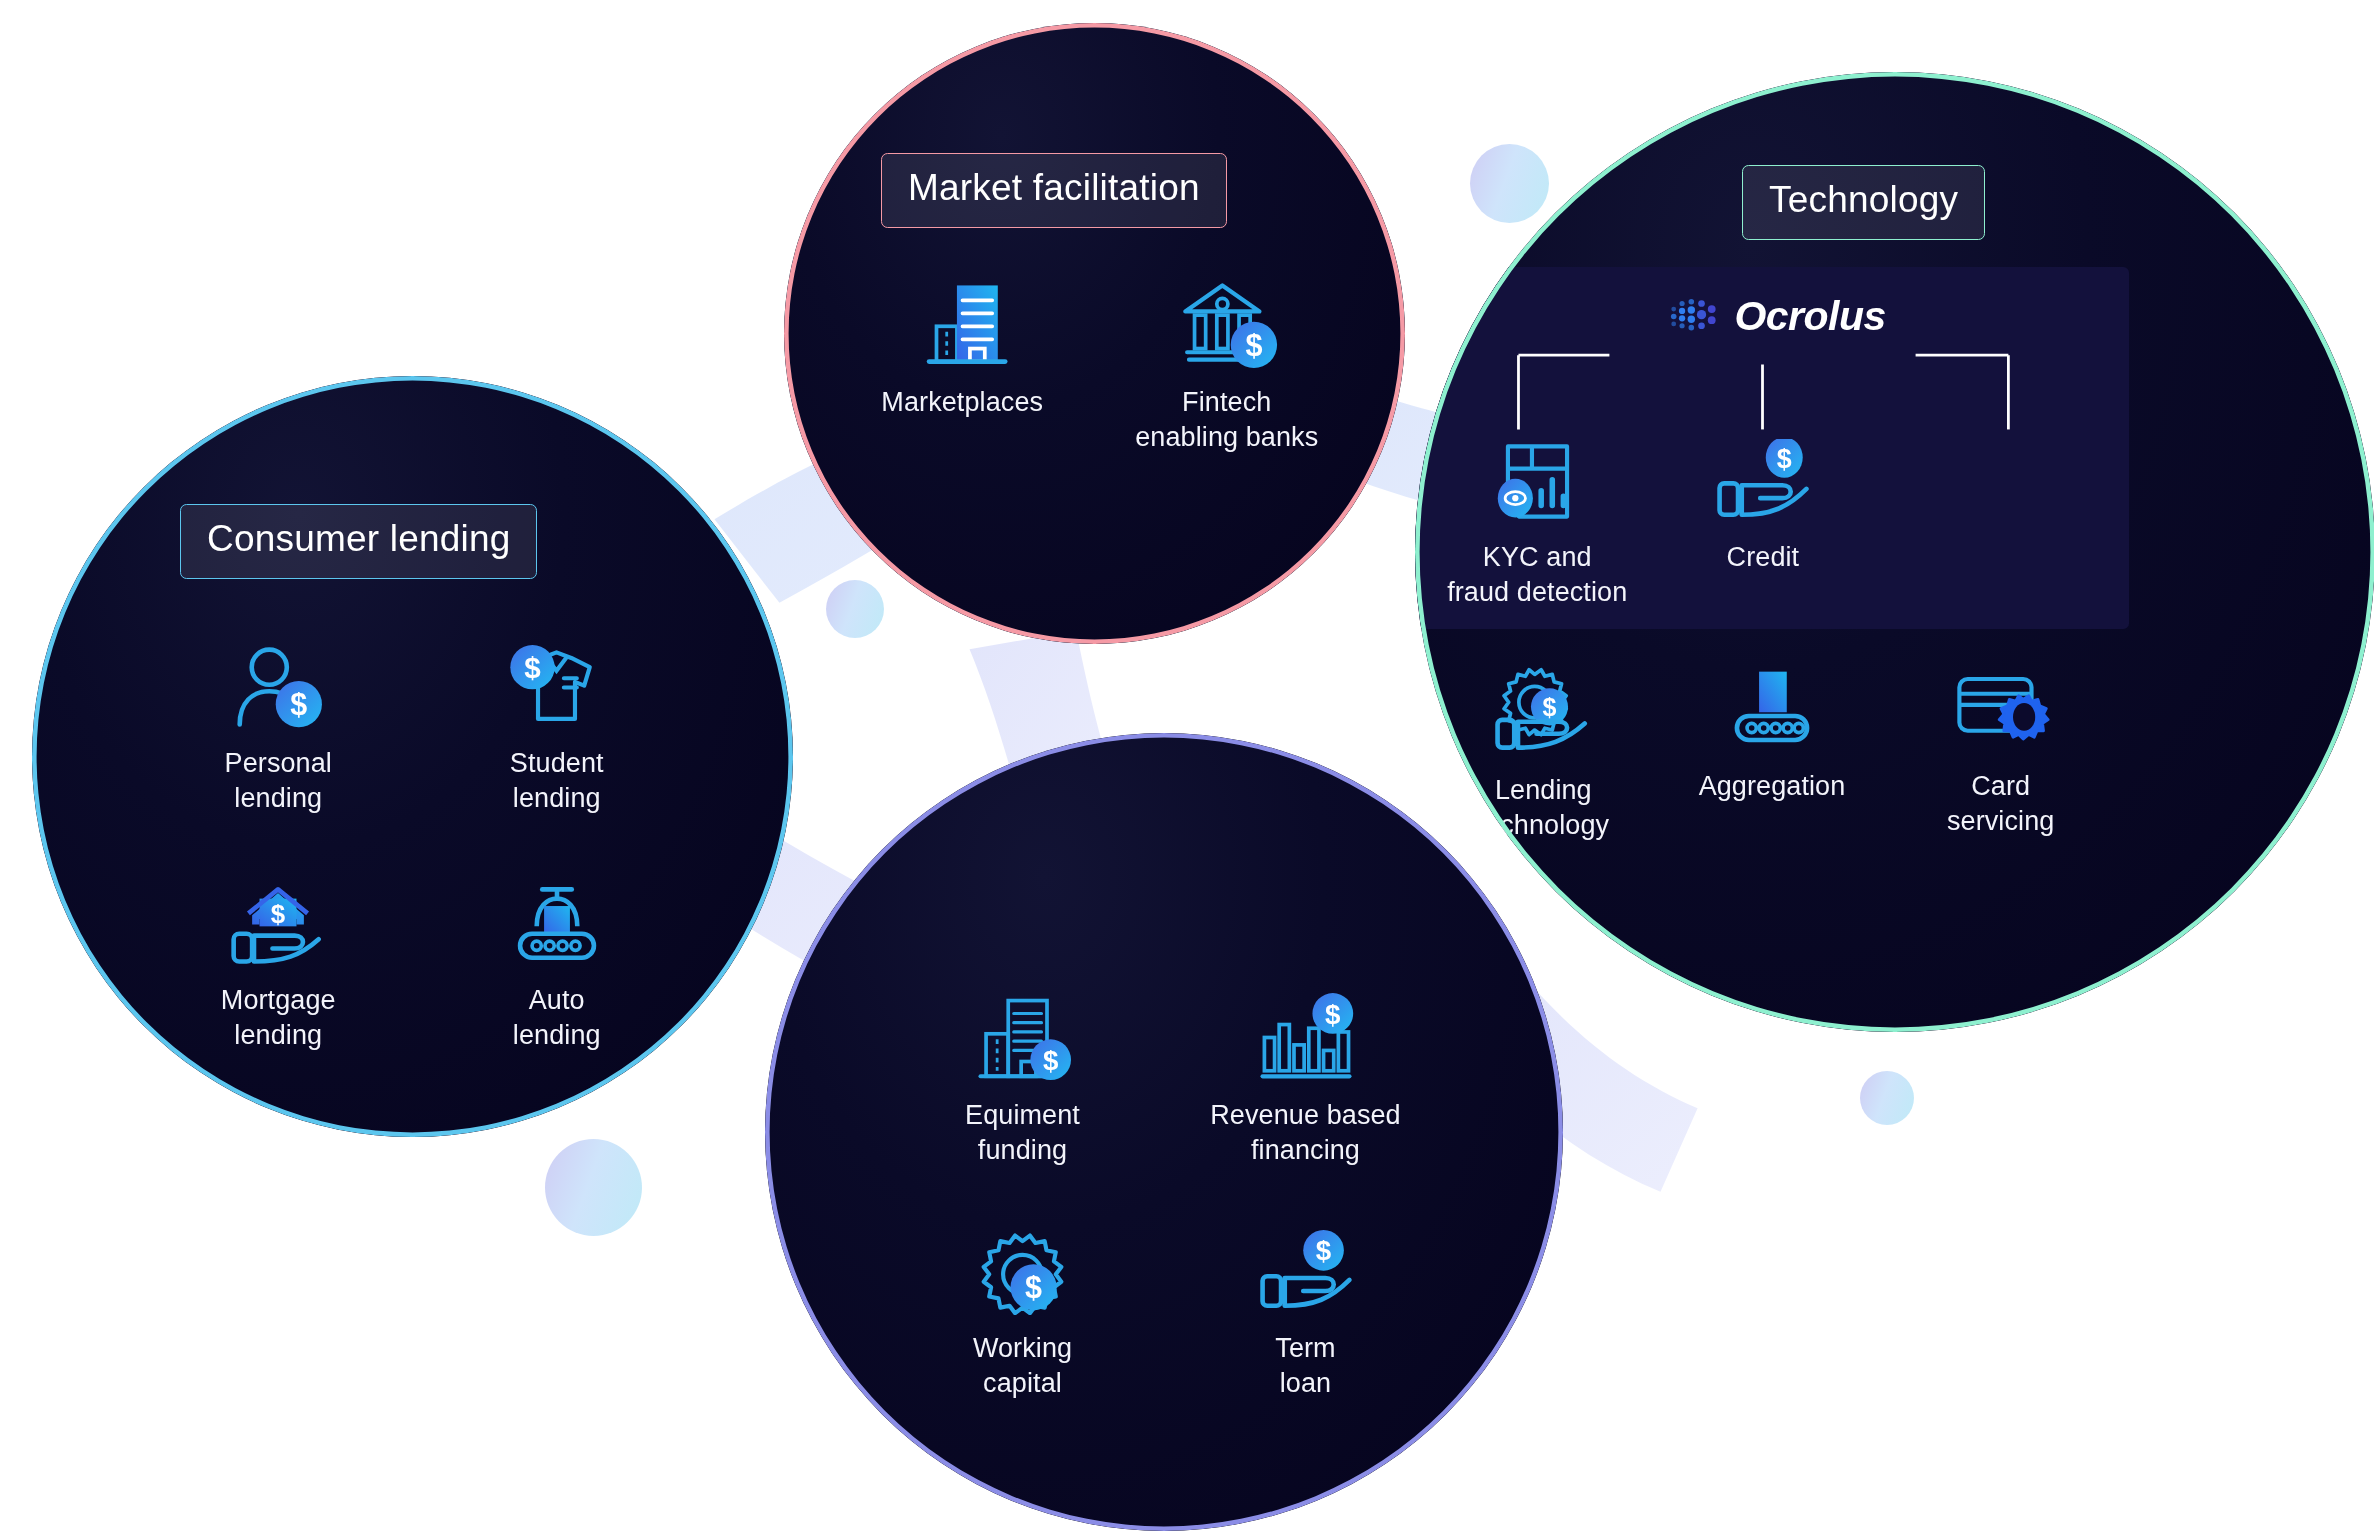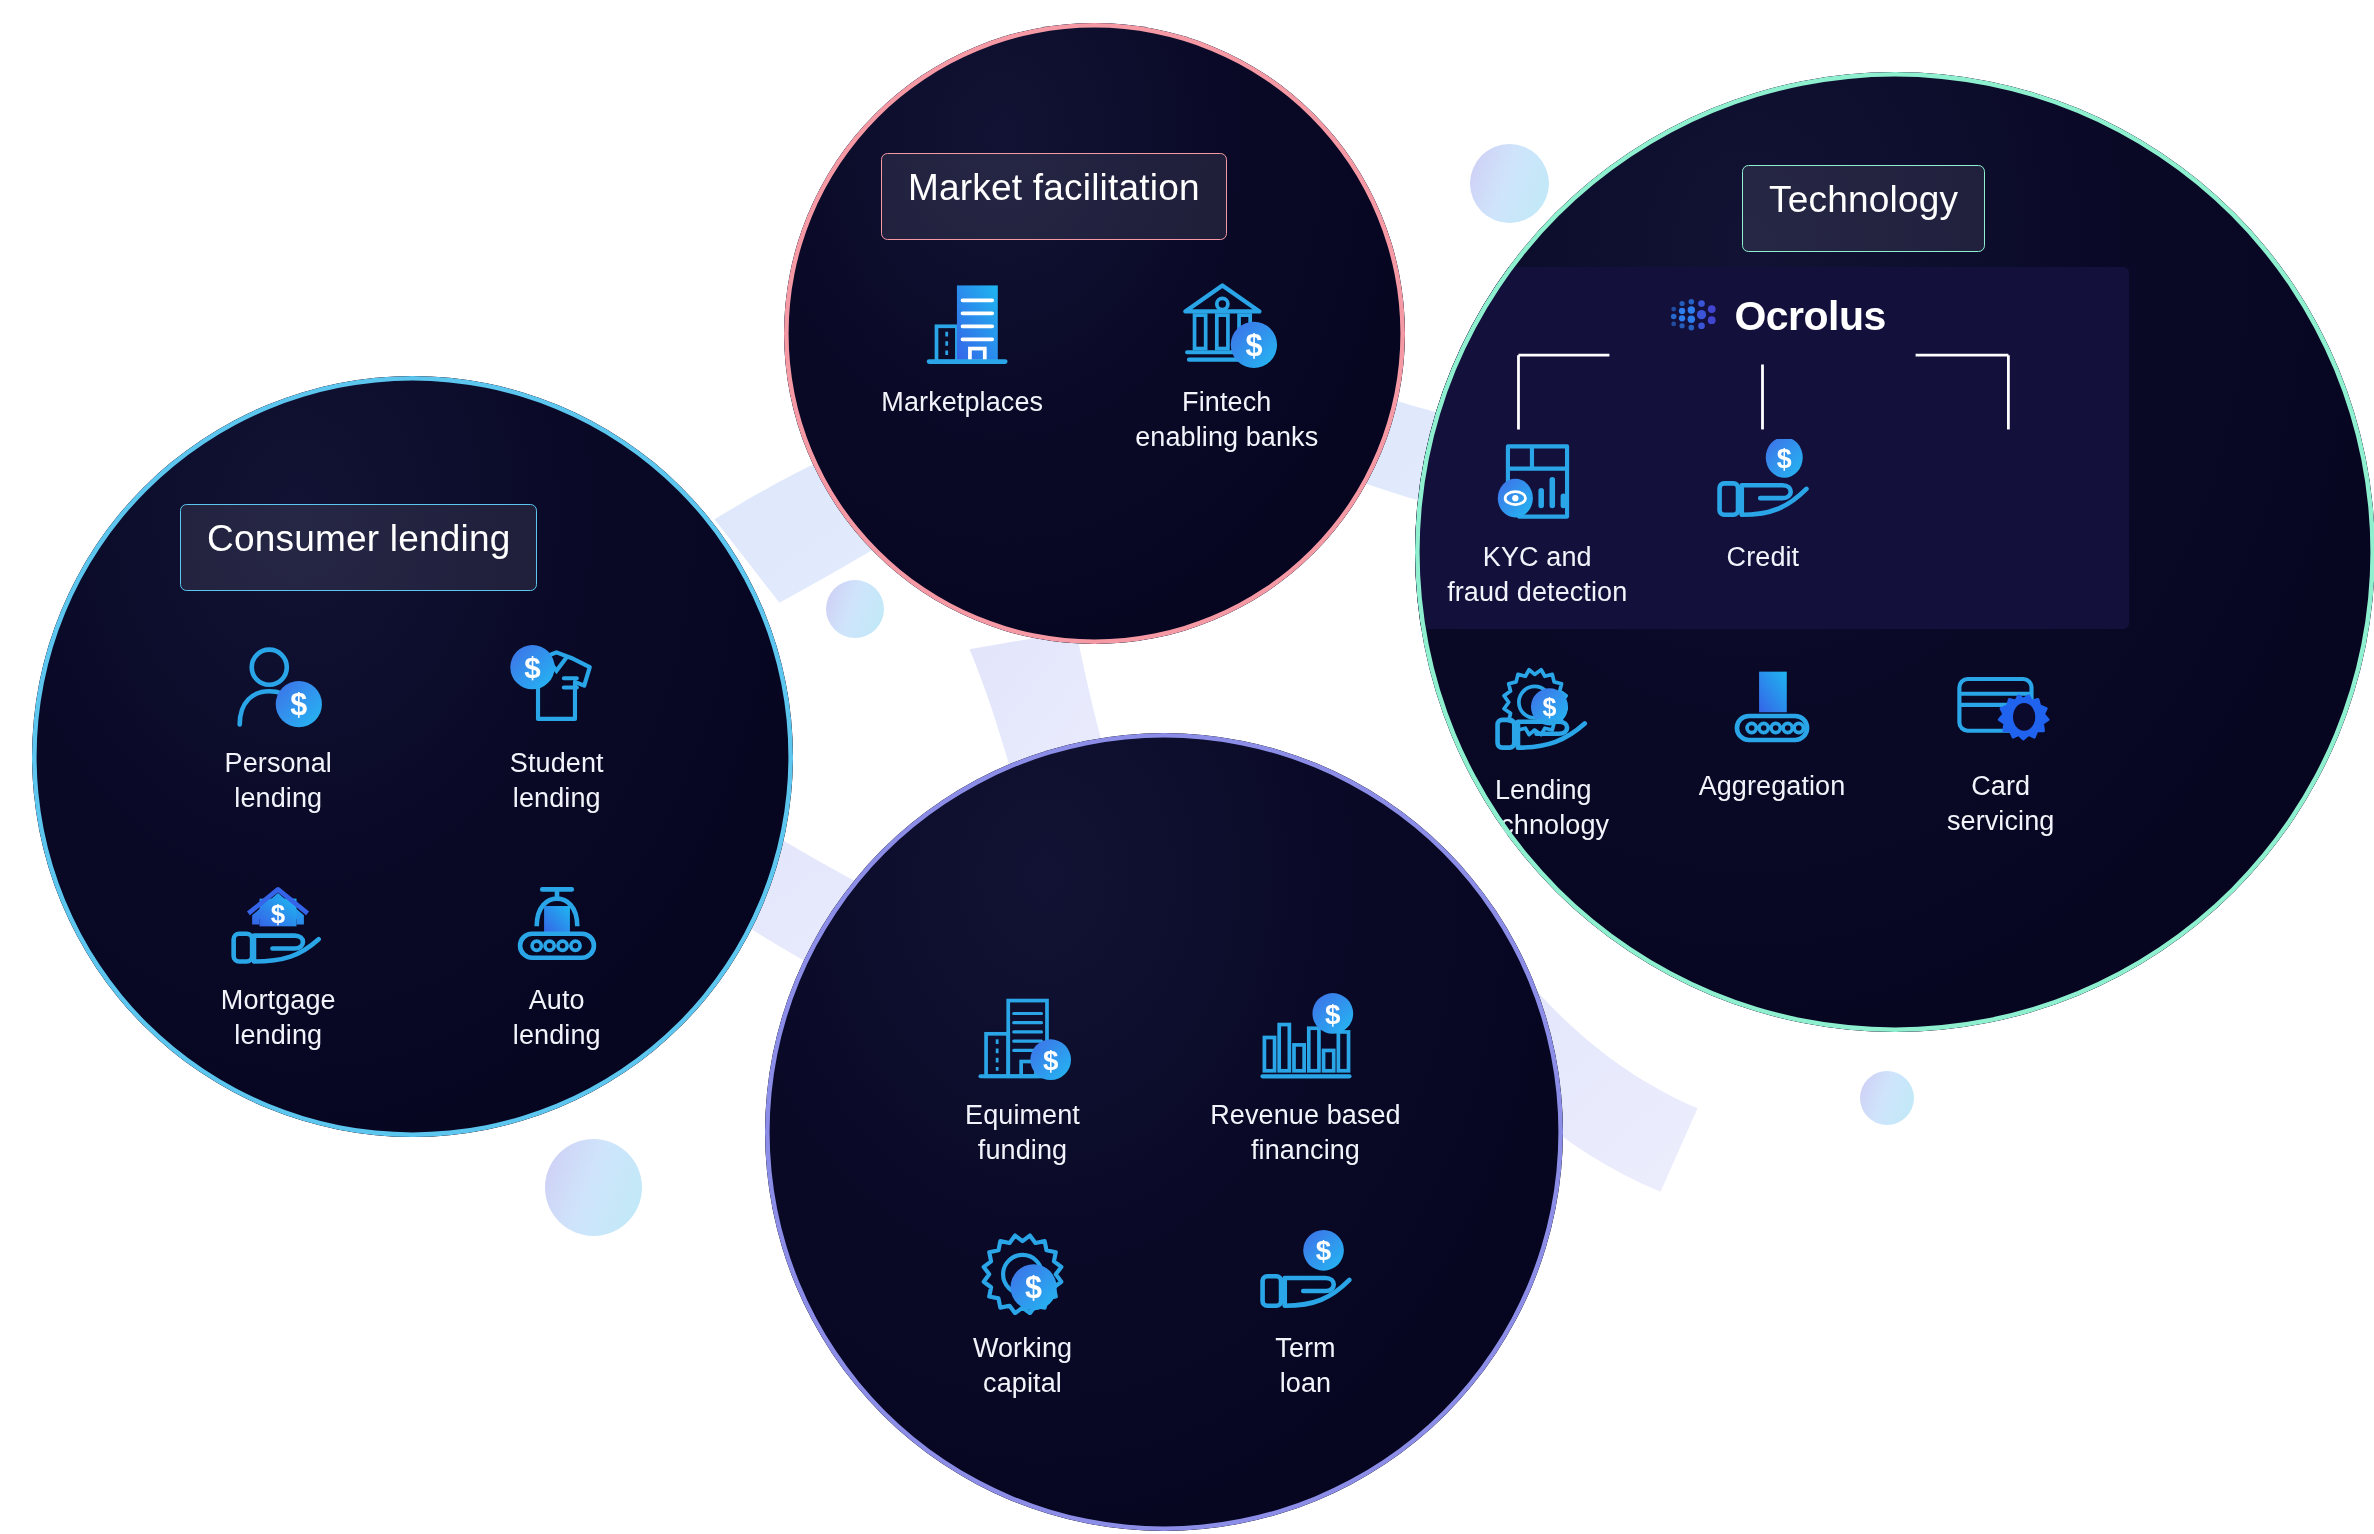--- a/index.html
+++ b/index.html
@@ -36,21 +36,21 @@
   .c-business::after   { box-shadow: inset 0 0 0 4.6px #8b8de6; }
   .c-tech       { width:960px; height:960px; left:1415px; top:72px; }
   .c-tech::after       { box-shadow: inset 0 0 0 4.6px #8ef0cf; }
 
   
   .badge {
     position:absolute; display:flex; align-items:center; justify-content:center;
     background: rgba(255,255,255,.085);
     border-radius:6.5px; border:1.9px solid #5cc6ee;
     color:#fff; font-size:37px; letter-spacing:0.2px; white-space:nowrap;
-    padding:13px 26px 30px;
+    padding:13px 26px 18px;
   }
   .badge.pink  { border-color:#f59aa5; }
   .badge.lav   { border-color:#8b8de6; }
   .badge.mint  { border-color:#8ef0cf; }
 
   
   .grid { position:absolute; display:grid; }
   .item { display:flex; flex-direction:column; align-items:center; }
   .ilabel {
     margin-top:13px; color:#f3f4fb; font-size:27px; line-height:1.28;
@@ -58,21 +58,21 @@
   }
   .ico { display:block; }
 
   
   .tpanel{
     position:absolute; background:#13113c; border-radius:5.6px;
   }
   .ocr-logo{
     position:absolute; display:flex; align-items:center; gap:13px;
   }
-  .ocr-word{ color:#ffffff; font-size:41px; font-weight:700; letter-spacing:-0.5px; }
+  .ocr-word{ color:#ffffff; font-size:41px; font-weight:700; letter-spacing:-0.5px;font-style:italic; }
 </style>
 </head>
 <body>
 
 <div id="stage">
 
   <svg class="ribbons" viewBox="0 0 2560 1654">
     <defs>
       <linearGradient id="rg1" x1="0" y1="0" x2="1" y2="1">
         <stop offset="0" stop-color="#dde6fb"></stop>

